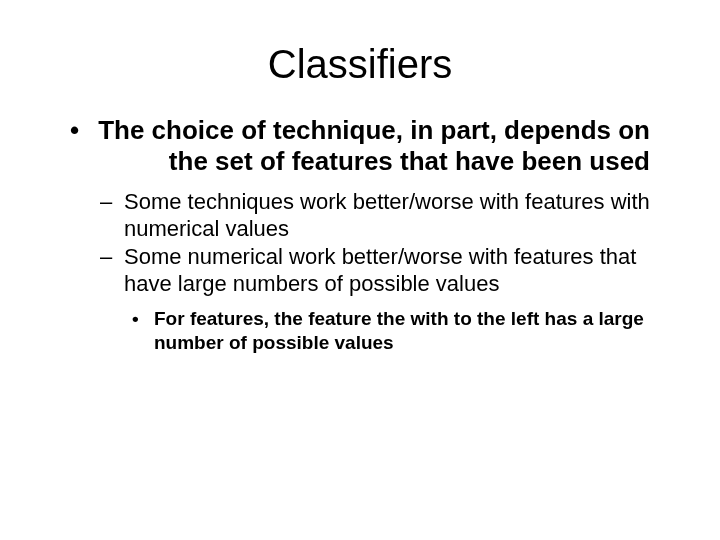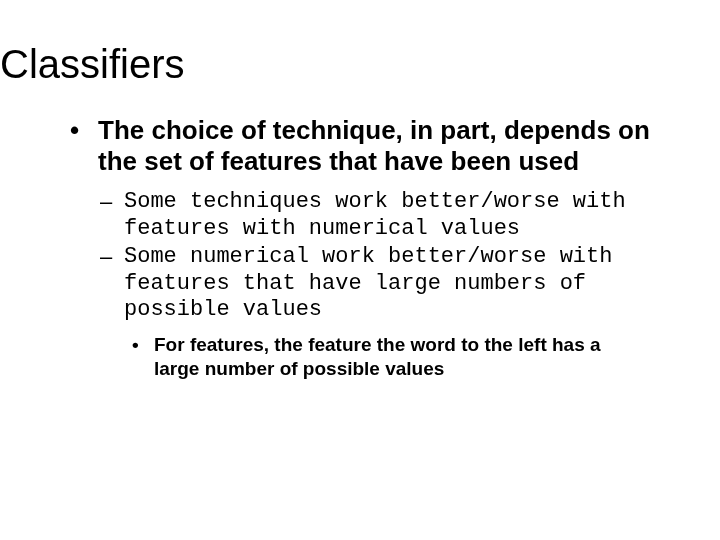--- a/index.html
+++ b/index.html
@@ -12,52 +12,53 @@
     color: #000;
     overflow: hidden;
   }
   .slide {
     position: relative;
     width: 720px;
     height: 540px;
     box-sizing: border-box;
   }
   .title {
+    text-align: center;
     font-size: 40px;
     margin-top: 42px;
     margin-bottom: 28px;
     font-weight: 400;
   }
   .content {
     padding: 0 70px 0 70px;
   }
   .b1 {
     font-size: 26px;
     font-weight: 700;
     line-height: 1.2;
     display: flex;
     margin-bottom: 12px;
   }
   .b1 .bullet {
     width: 28px;
     flex: 0 0 28px;
   }
-  .b1 .text { flex: 1; }
+  .b1 .text { flex: 1; text-align: right; }
   .b2 {
     font-size: 22px;
     line-height: 1.2;
     display: flex;
     margin-left: 30px;
     margin-bottom: 2px;
   }
   .b2 .bullet {
     width: 24px;
     flex: 0 0 24px;
   }
-  .b2 .text { flex: 1; font-family: Liberation Mono, monospace; }
+  .b2 .text { flex: 1; }
   .b3 {
     font-size: 19px;
     font-weight: 700;
     line-height: 1.25;
     display: flex;
     margin-left: 62px;
     margin-top: 10px;
   }
   .b3 .bullet {
     width: 22px;
@@ -85,19 +86,19 @@
     </div>
 
     <div class="b2">
       <div class="bullet">–</div>
       <div class="text">Some numerical work better/worse with features that have large numbers of possible values</div>
     </div>
 
     <div class="b3">
       <div class="bullet">•</div>
       <div class="text">
-        <span>For features, the feature </span><span>the word to the left</span><span> has a large number of possible values</span>
+        <span>For features, the feature </span><span>the with to the left</span><span> has a large number of possible values</span>
       </div>
     </div>
 
   </div>
 
 </div>
 
 </body></html>

